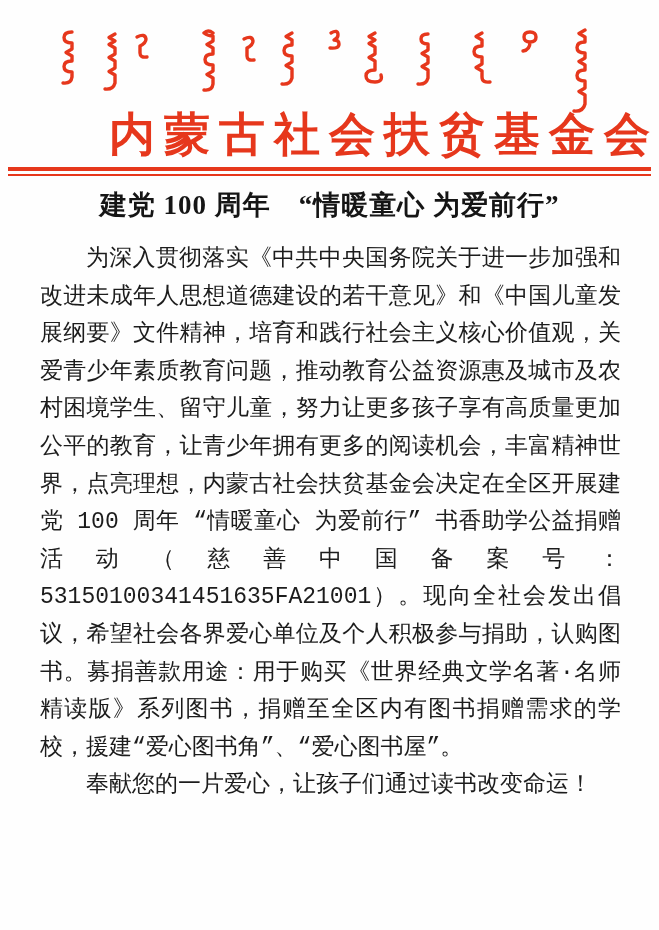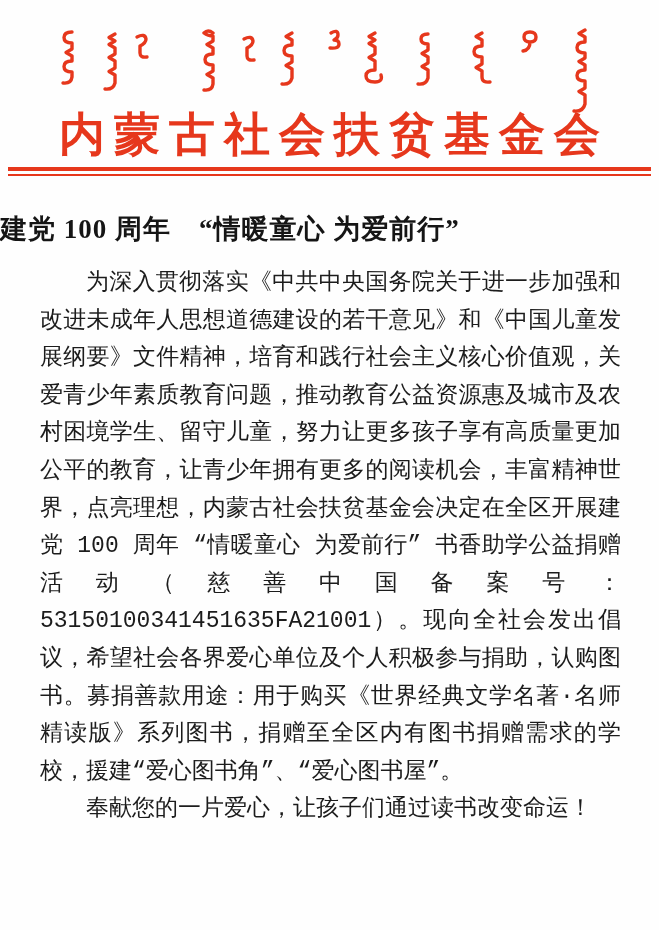--- a/index.html
+++ b/index.html
@@ -18,39 +18,38 @@
   .letterhead { position: relative; height: 186px; }
   .mongolian-svg {
     position: absolute;
     top: 28px; left: 0;
     width: 659px; height: 94px;
     display: block;
   }
   .org-name {
     position: absolute;
     top: 104px; left: 0; right: 0;
-    text-align: center;
+    text-align: right;
     font-size: 46px;
     font-weight: 700;
     color: #e6371c;
     letter-spacing: 9px;
     padding-left: 9px; 
     white-space: nowrap;
     font-family: "Liberation Serif", "DejaVu Serif", serif;
   }
   .rule-wrap {
     position: absolute;
     top: 167px; left: 8px; right: 8px;
   }
   .rule-thick { height: 4px; background: #e6371c; }
   .rule-thin  { height: 2px; background: #e6371c; margin-top: 3px; }
   
   .doc-title {
-    margin-top: 24px;
-    text-align: left;
+    text-align: center;
     color: #151515;
     font-weight: 700;
     font-size: 27px;
     line-height: 39px;
     letter-spacing: 1px;
     font-family: Liberation Serif, serif;
   }
   .doc-title .t2 { letter-spacing: 3px; }
   
   .body-text {

